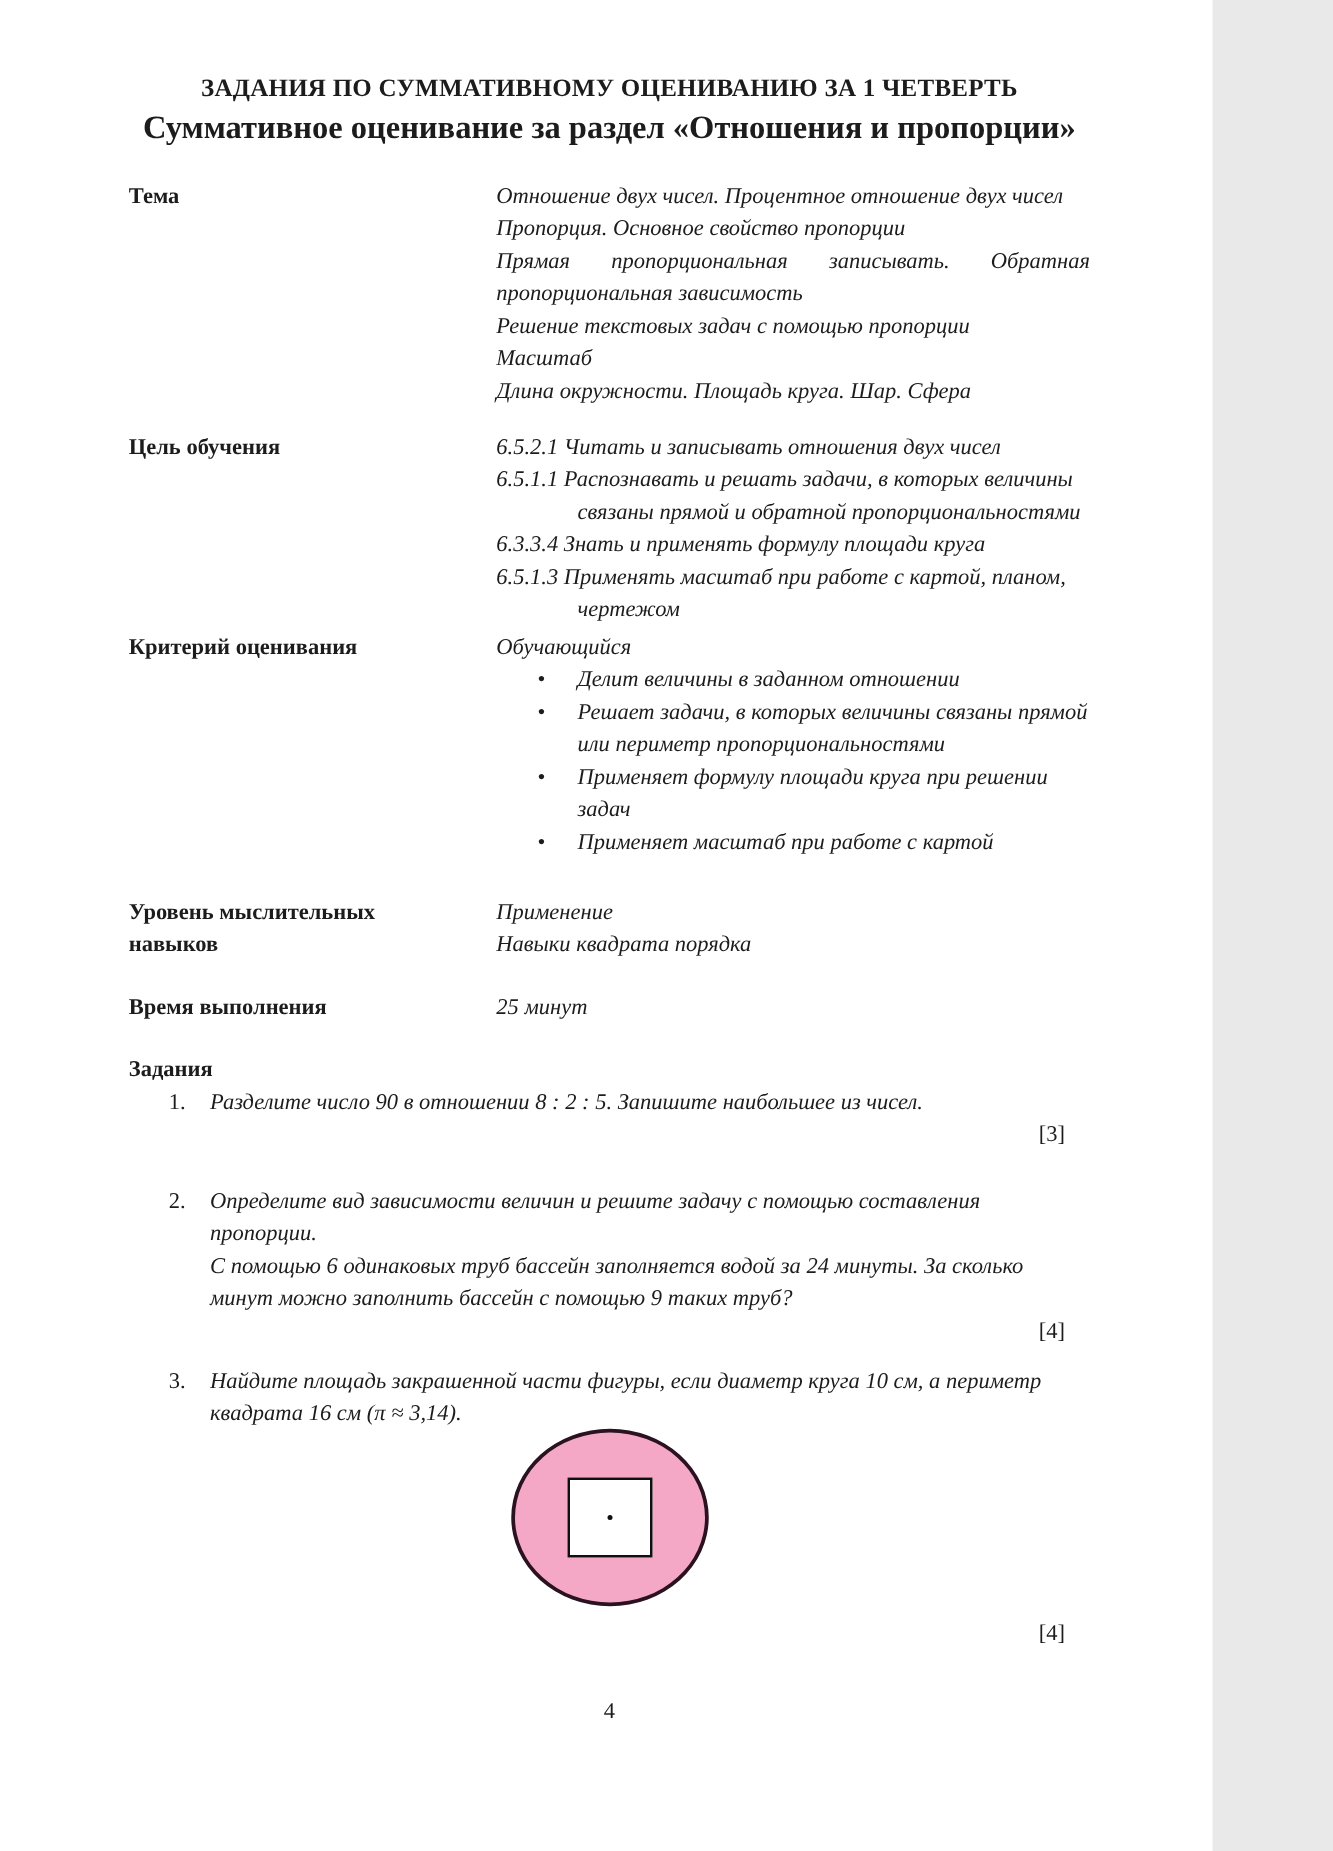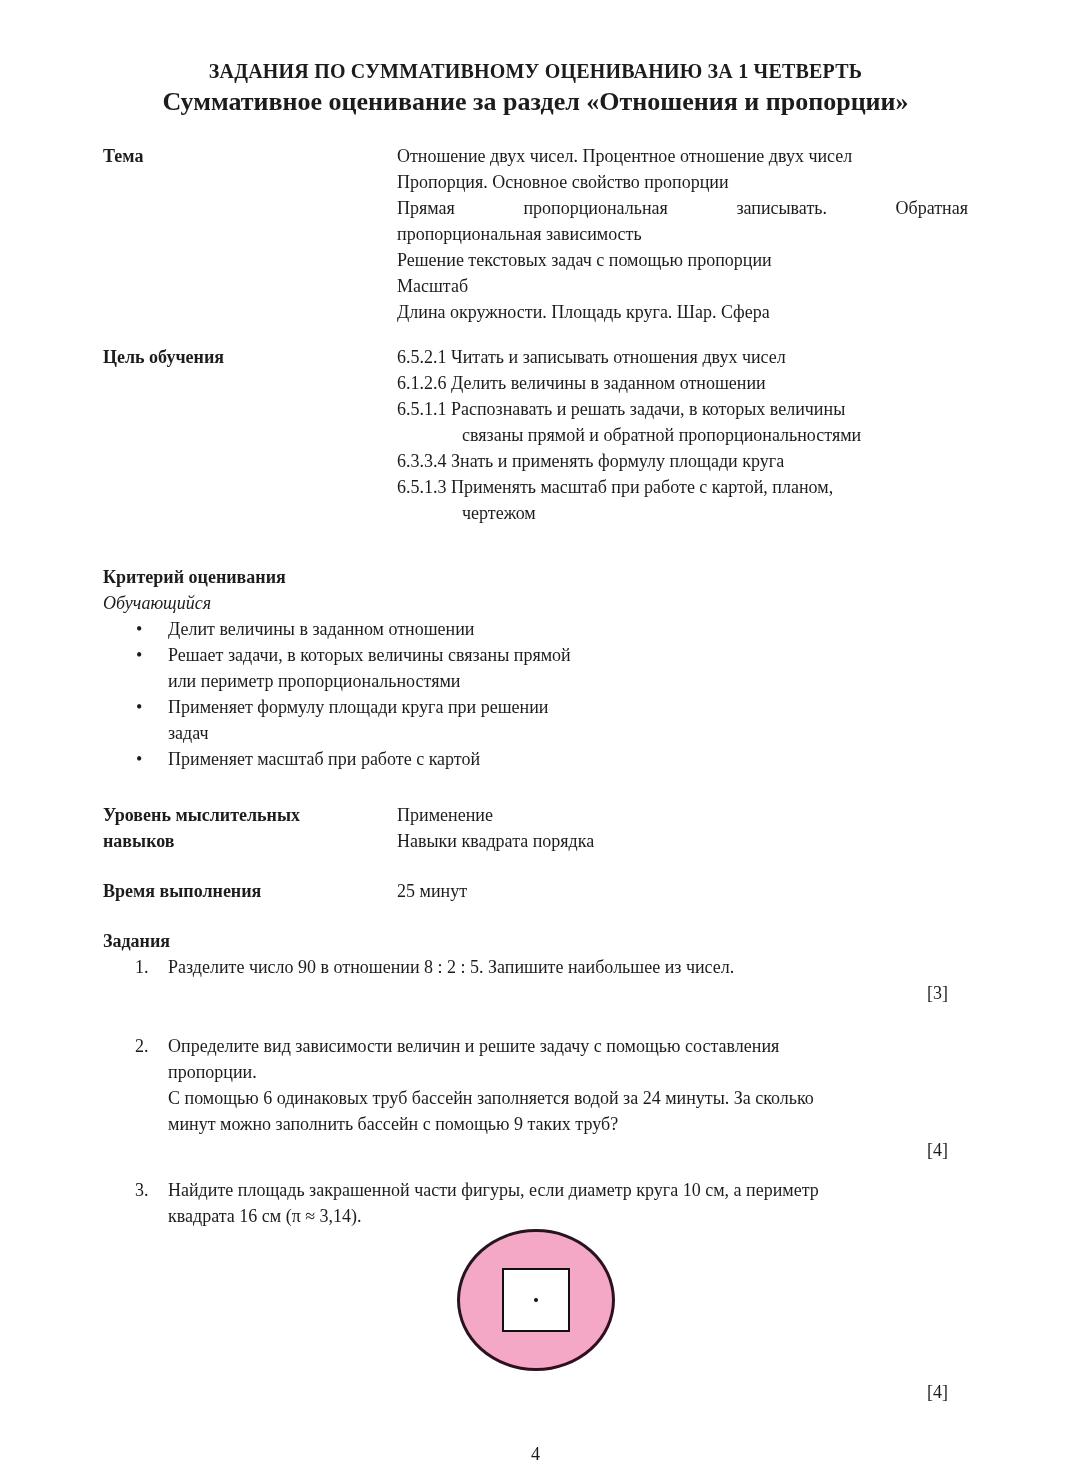--- a/index.html
+++ b/index.html
@@ -4,45 +4,45 @@
 <style>
   * { margin: 0; padding: 0; box-sizing: border-box; }
   html, body { background: #e9e9e9; }
   body {
     width: 1066px; height: 1481px;
     font-family: "Liberation Serif", "DejaVu Serif", serif;
     color: #1c1c1c;
   }
   .page {
     position: relative;
-    width: 1066px; height: 1481px;
+    width: 970px; height: 1481px;
     background: #ffffff;
     padding: 58px 98px 0 103px;
     overflow: hidden;
   }
   .title {
     font-size: 20px; font-weight: bold; text-align: center; line-height: 26px;
     letter-spacing: .2px;
   }
   .subtitle {
     font-size: 26px; font-weight: bold; text-align: center; line-height: 26px;
     margin-top: 5px;
   }
   .row { display: flex; justify-content: flex-end; }
   .row-tema       { margin-top: 28px; }
   .row-objectives { margin-top: 19px; }
-  .row-criteria   { margin-top: 38px; flex-direction: column; }
+  .row-criteria   { margin-top: 4px; }
   .row-skills     { margin-top: 30px; }
   .row-time       { margin-top: 24px; }
   .label {
     width: 250px; margin-right: 44px; flex-shrink: 0;
     font-weight: bold; font-size: 18px; line-height: 26px;
   }
   .value { flex: 1; font-size: 18px; line-height: 26px; }
-  .line  { min-height: 26px; }
+  .line  { min-height: 26px; font-style: italic; }
   .stretch { text-align: justify; text-align-last: justify; }
   .cont  { padding-left: 65px; }
   .italic { font-style: italic; }
   .bullets { list-style: none; }
   .bullet-item { position: relative; padding-left: 65px; }
   .bullet-glyph { position: absolute; left: 33px; top: 0; }
   .tasks-heading { font-weight: bold; font-size: 18px; line-height: 26px; margin-top: 24px; }
   .task { position: relative; padding-left: 65px; font-size: 18px; line-height: 26px; }
   .task-2 { margin-top: 27px; }
   .task-3 { margin-top: 14px; }
@@ -84,21 +84,20 @@
       <div class="line">Решение текстовых задач с помощью пропорции</div>
       <div class="line">Масштаб</div>
       <div class="line">Длина окружности. Площадь круга. Шар. Сфера</div>
     </div>
   </div>
 
   <div class="row row-objectives">
     <div class="label">Цель обучения</div>
     <div class="value">
       <div class="line">6.5.2.1 Читать и записывать отношения двух чисел</div>
-      <div class="line">6.1.2.6 Делить величины в заданном отношении</div>
       <div class="line">6.5.1.1 Распознавать и решать задачи, в которых величины</div>
       <div class="line cont">связаны прямой и обратной пропорциональностями</div>
       <div class="line">6.3.3.4 Знать и применять формулу площади круга</div>
       <div class="line">6.5.1.3 Применять масштаб при работе с картой, планом,</div>
       <div class="line cont">чертежом</div>
     </div>
   </div>
 
   <div class="row row-criteria">
     <div class="label">Критерий оценивания</div>

